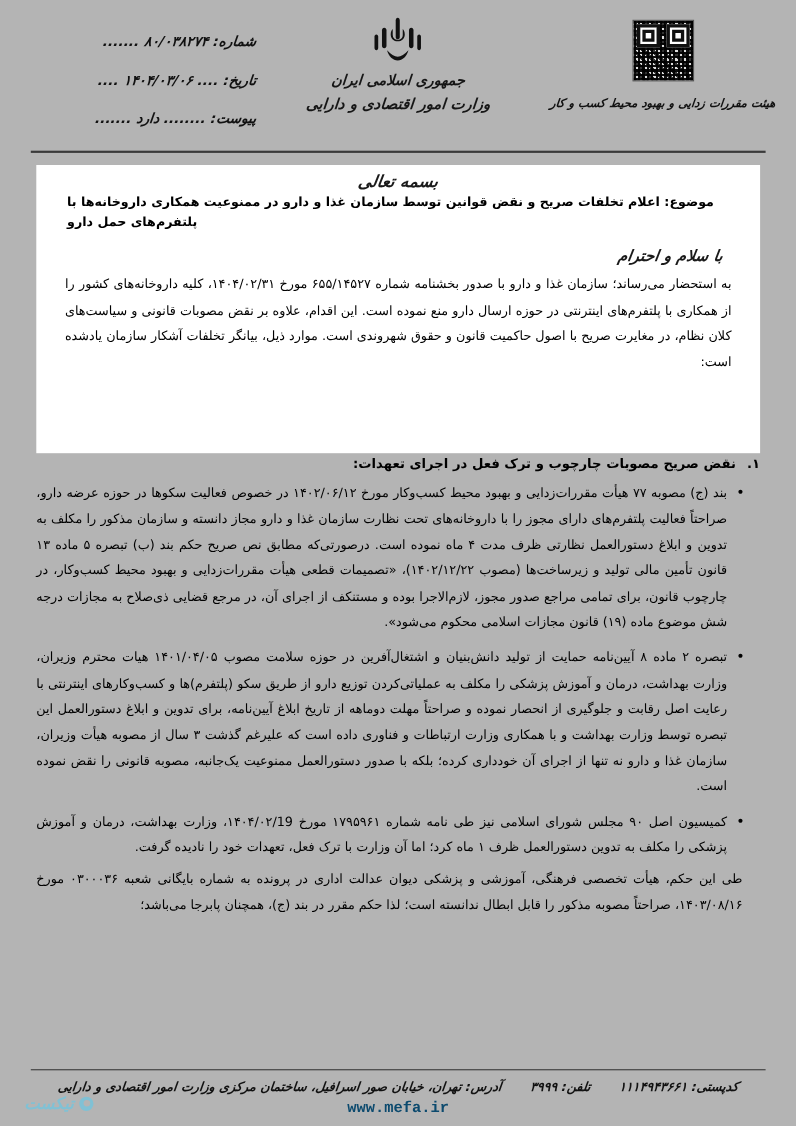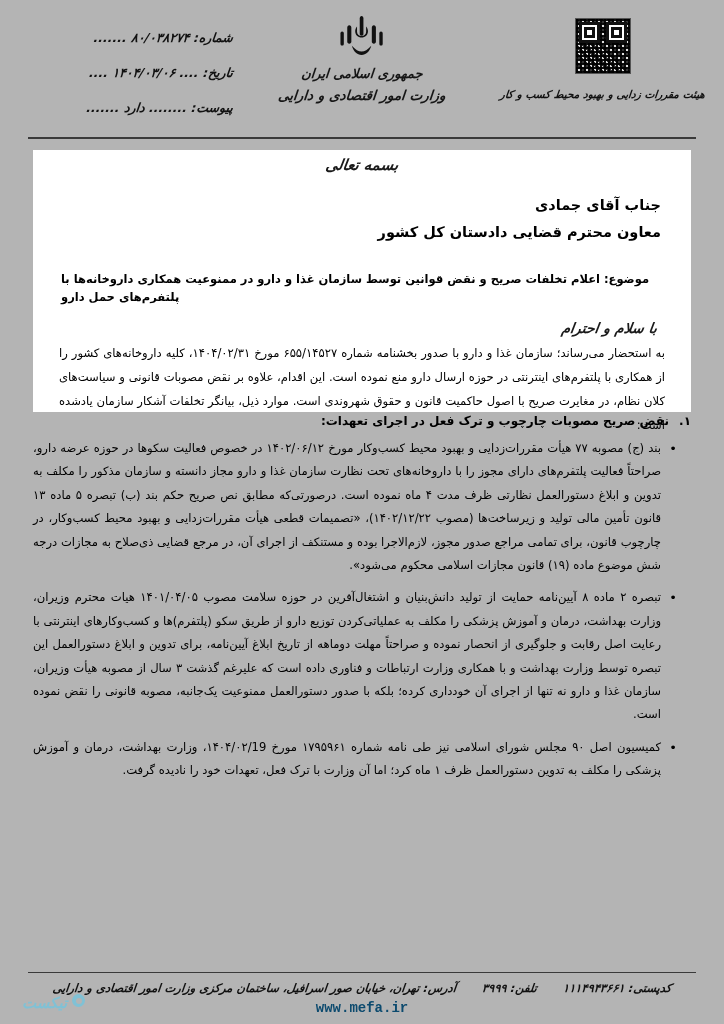--- a/index.html
+++ b/index.html
@@ -276,20 +276,21 @@
     color: #0c4a6e;
     direction: ltr;
   }
 
   .watermark {
     position: absolute;
     bottom: 12px;
     left: 22px;
     display: flex;
     flex-direction: row-reverse;
+    align-items: center;
     gap: 5px;
     opacity: .75;
   }
   .wm-text {
     font-size: 15px;
     font-weight: bold;
     color: #6fc6e0;
     font-style: italic;
   }
   .wm-dot {
@@ -354,24 +355,20 @@
         <span class="meta-dots">.......</span>
       </div>
     </div>
 
     <div class="hdr-rule"></div>
   </div>
 
   <div class="white-panel">
     <div class="basmala">بسمه تعالی</div>
 
-    <div class="addressee">
-      <div>جناب آقای جمادی</div>
-      <div>معاون محترم قضایی دادستان کل کشور</div>
-    </div>
 
     <div class="subject">موضوع: اعلام تخلفات صریح و نقض قوانین توسط سازمان غذا و دارو در ممنوعیت همکاری داروخانه‌ها با پلتفرم‌های حمل دارو</div>
 
     <div class="salutation">با سلام و احترام</div>
 
     <div class="intro">به استحضار می‌رساند؛ سازمان غذا و دارو با صدور بخشنامه شماره ۶۵۵/۱۴۵۲۷ مورخ ۱۴۰۴/۰۲/۳۱، کلیه داروخانه‌های کشور را از همکاری با پلتفرم‌های اینترنتی در حوزه ارسال دارو منع نموده است. این اقدام، علاوه بر نقض مصوبات قانونی و سیاست‌های کلان نظام، در مغایرت صریح با اصول حاکمیت قانون و حقوق شهروندی است. موارد ذیل، بیانگر تخلفات آشکار سازمان یادشده است:</div>
   </div>
 
   <div class="body-area">
 
@@ -379,20 +376,21 @@
       <span class="num">۱.</span>
       <span>نقض صریح مصوبات چارچوب و ترک فعل در اجرای تعهدات:</span>
     </div>
 
     <ul class="bullets">
       <li>بند (ج) مصوبه ۷۷ هیأت مقررات‌زدایی و بهبود محیط کسب‌وکار مورخ ۱۴۰۲/۰۶/۱۲ در خصوص فعالیت سکوها در حوزه عرضه دارو، صراحتاً فعالیت پلتفرم‌های دارای مجوز را با داروخانه‌های تحت نظارت سازمان غذا و دارو مجاز دانسته و سازمان مذکور را مکلف به تدوین و ابلاغ دستورالعمل نظارتی ظرف مدت ۴ ماه نموده است. درصورتی‌که مطابق نص صریح حکم بند (ب) تبصره ۵ ماده ۱۳ قانون تأمین مالی تولید و زیرساخت‌ها (مصوب ۱۴۰۲/۱۲/۲۲)، «تصمیمات قطعی هیأت مقررات‌زدایی و بهبود محیط کسب‌وکار، در چارچوب قانون، برای تمامی مراجع صدور مجوز، لازم‌الاجرا بوده و مستنکف از اجرای آن، در مرجع قضایی ذی‌صلاح به مجازات درجه شش موضوع ماده (۱۹) قانون مجازات اسلامی محکوم می‌شود».</li>
       <li>تبصره ۲ ماده ۸ آیین‌نامه حمایت از تولید دانش‌بنیان و اشتغال‌آفرین در حوزه سلامت مصوب ۱۴۰۱/۰۴/۰۵ هیات محترم وزیران، وزارت بهداشت، درمان و آموزش پزشکی را مکلف به عملیاتی‌کردن توزیع دارو از طریق سکو (پلتفرم)ها و کسب‌وکارهای اینترنتی با رعایت اصل رقابت و جلوگیری از انحصار نموده و صراحتاً مهلت دوماهه از تاریخ ابلاغ آیین‌نامه، برای تدوین و ابلاغ دستورالعمل این تبصره توسط وزارت بهداشت و با همکاری وزارت ارتباطات و فناوری داده است که علیرغم گذشت ۳ سال از مصوبه هیأت وزیران، سازمان غذا و دارو نه تنها از اجرای آن خودداری کرده؛ بلکه با صدور دستورالعمل ممنوعیت یک‌جانبه، مصوبه قانونی را نقض نموده است.</li>
       <li>کمیسیون اصل ۹۰ مجلس شورای اسلامی نیز طی نامه شماره ۱۷۹۵۹۶۱ مورخ ۱۴۰۴/۰۲/19، وزارت بهداشت، درمان و آموزش پزشکی را مکلف به تدوین دستورالعمل ظرف ۱ ماه کرد؛ اما آن وزارت با ترک فعل، تعهدات خود را نادیده گرفت.</li>
     </ul>
 
+    <div class="sub-para">طی این حکم، هیأت تخصصی فرهنگی، آموزشی و پزشکی دیوان عدالت اداری در پرونده به شماره بایگانی شعبه ۰۳۰۰۰۳۶ مورخ ۱۴۰۳/۰۸/۱۶، صراحتاً مصوبه مذکور را قابل ابطال ندانسته است؛ لذا حکم مقرر در بند (ج)، همچنان پابرجا می‌باشد؛</div>
   </div>
 
   <div class="footer">
     <div class="footer-rule"></div>
 
     <div class="footer-line">
       <span>
         <span>کدپستی:</span>
         <span>۱۱۱۴۹۴۳۶۶۱</span>
       </span>

